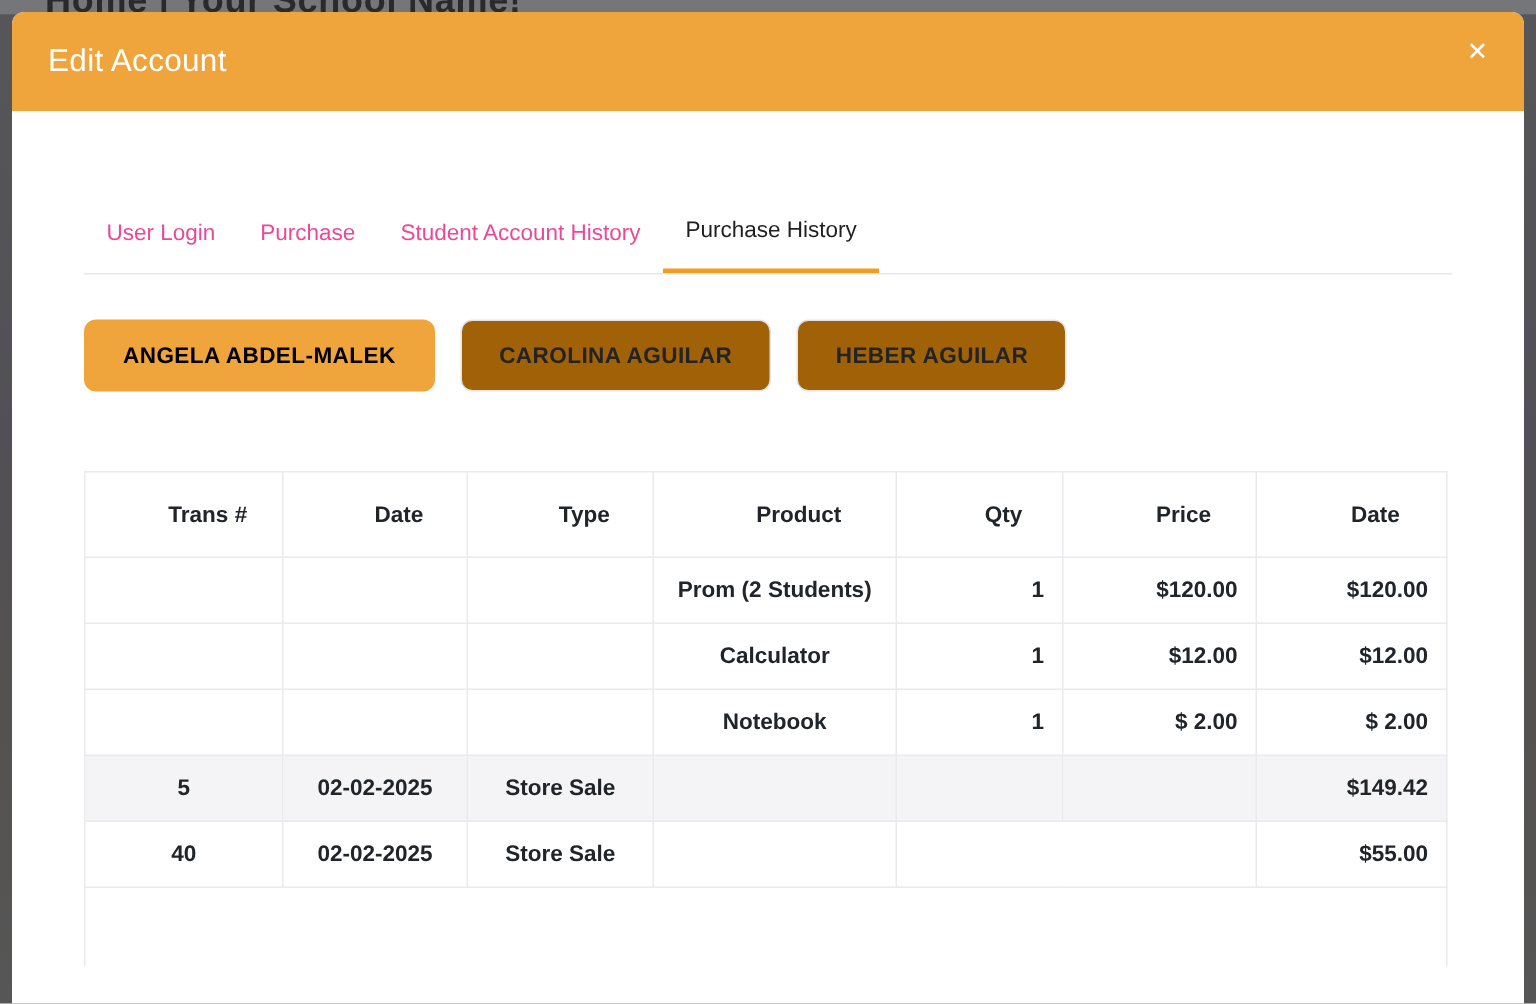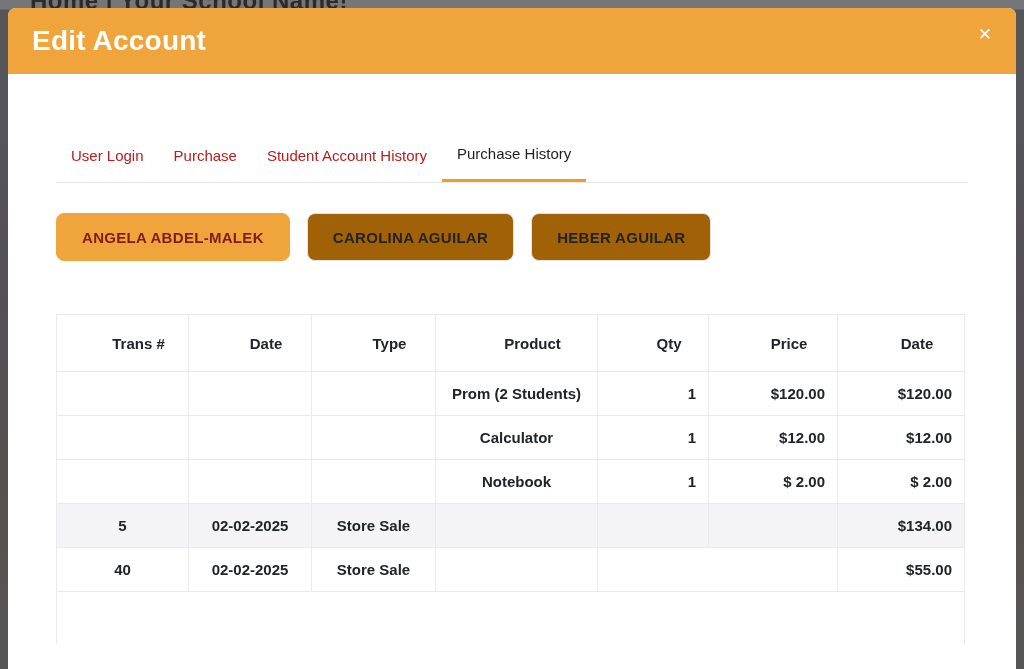--- a/index.html
+++ b/index.html
@@ -21,58 +21,58 @@
     border-radius:8px 8px 0 0;overflow:hidden;
     background:#ffffff;
   }
   .modal-header{
     position:relative;flex:0 0 66px;
     background:#F0A43C;
     display:flex;align-items:center;
     padding:0 24px;
   }
   .modal-title{
-    color:#ffffff;font-size:28px;font-weight:700;letter-spacing:.2px;
+    color:#ffffff;font-size:21px;font-weight:400;letter-spacing:.2px;
   }
   .close-btn{
     position:absolute;right:20px;top:14px;
     background:none;border:none;cursor:pointer;
     color:#ffffff;font-size:17px;line-height:1;padding:4px;
     font-family:"Liberation Sans",sans-serif;
   }
   .modal-body{
     flex:1;padding:0 48px;background:#fff;
   }
   
   .tabs{
     margin-top:62px;
     display:flex;align-items:flex-end;
     border-bottom:1px solid #e8e8e8;
   }
   .tab{
     padding:10px 15px 18px 15px;
-    font-size:15px;line-height:16px;color:#b91c1c;cursor:pointer;
+    font-size:15px;line-height:16px;color:#ec4899;cursor:pointer;
     white-space:nowrap;
   }
   .tab.active{
     color:#1f1f1f;
     padding-bottom:17px;
     border-bottom:3px solid #F39D20;
   }
   
   .student-buttons{margin-top:30px;display:flex;gap:17px;}
   .student-btn{
     height:48px;padding:0 25px;
     border-radius:8px;border:1px solid #e3e3e6;background:#a16207;
     font-family:"Liberation Sans",sans-serif;
     font-size:15px;font-weight:700;letter-spacing:.3px;color:#232323;
     cursor:pointer;
   }
   .student-btn.selected{
-    background:#F0A43C;border-color:#F0A43C;color:#7f1d1d;
+    background:#F0A43C;border-color:#F0A43C;color:#000000;
   }
   
   .purchase-table{
     margin-top:53px;
     border-collapse:collapse;table-layout:fixed;
     font-size:15px;color:#212529;
   }
   .purchase-table th,.purchase-table td{
     border:1px solid #e9e9ee;
     text-align:center;overflow:hidden;white-space:nowrap;
@@ -156,21 +156,21 @@
             <td class="num">$ 2.00</td>
             <td class="num">$ 2.00</td>
           </tr>
           <tr class="summary">
             <td>5</td>
             <td>02-02-2025</td>
             <td>Store Sale</td>
             <td></td>
             <td class="num"></td>
             <td class="num"></td>
-            <td class="num">$134.00</td>
+            <td class="num">$149.42</td>
           </tr>
           <tr>
             <td>40</td>
             <td>02-02-2025</td>
             <td>Store Sale</td>
             <td></td>
             <td colspan="2"></td>
             <td class="num">$55.00</td>
           </tr>
           <tr>

